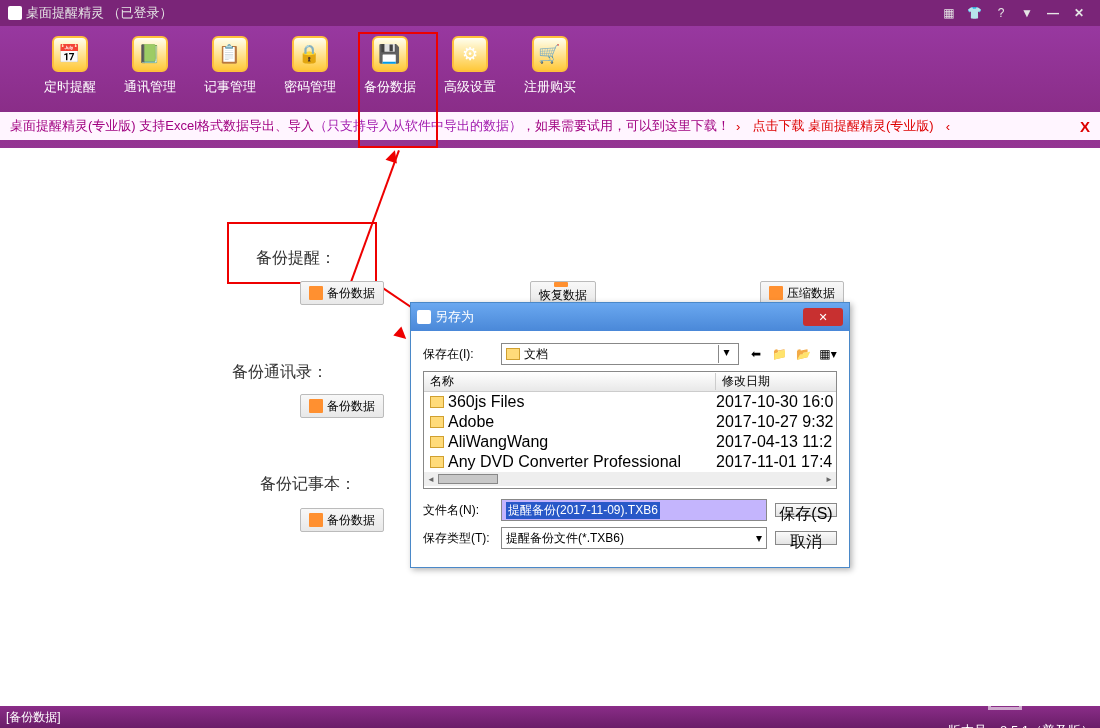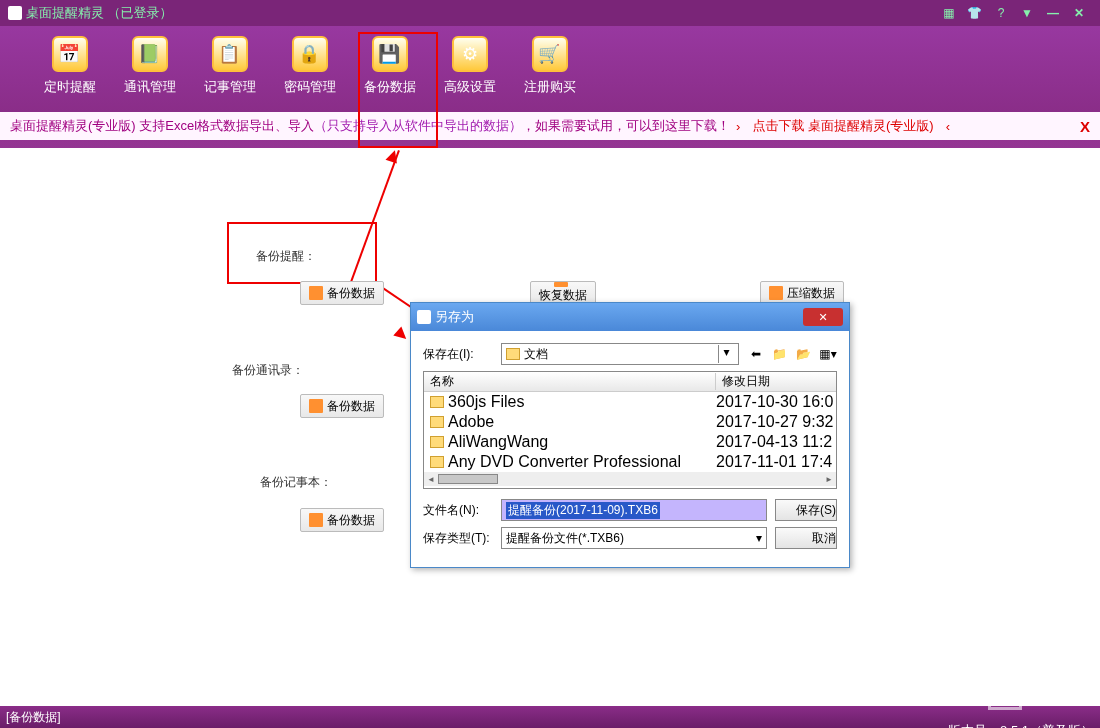--- a/index.html
+++ b/index.html
@@ -1,18 +1,18 @@
 <!DOCTYPE html>
 <html><head>
 <meta charset="utf-8">
 <style>
 * { margin:0; padding:0; box-sizing:border-box; font-family:"Microsoft YaHei","SimSun",sans-serif; }
 body { width:1100px; height:728px; background:linear-gradient(to bottom,#8a2d88 0%,#a040a0 50%,#8a2d88 100%); overflow:hidden; position:relative; }
 
-.titlebar { height:26px; background:#7a2578; display:flex; align-items:center; padding:0 8px; color:#86efac; font-size:13px; }
+.titlebar { height:26px; background:#7a2578; display:flex; align-items:center; padding:0 8px; color:#e5e5e5; font-size:13px; }
 .titlebar .icon { width:14px; height:14px; background:#fff; margin-right:4px; border-radius:2px; display:inline-block; }
 .titlebar .spacer { flex:1; }
 .titlebar .ctl { width:22px; height:18px; margin:0 2px; display:flex; align-items:center; justify-content:center; cursor:pointer; font-size:12px; }
 .wndbtn { font-size:16px; font-weight:bold; margin-left:6px; }
 
 .toolbar { height:86px; background:linear-gradient(to bottom,#9838a0,#8a2d88); display:flex; padding:10px 30px; }
 .tbtn { width:80px; display:flex; flex-direction:column; align-items:center; color:#fff; font-size:13px; cursor:pointer; }
 .tbtn .ti { width:36px; height:36px; border:2px solid #ffbf3c; border-radius:6px; background:linear-gradient(#ffe,#ffc93c); margin-bottom:6px; display:flex; align-items:center; justify-content:center; font-size:18px; }
 
 .highlight { position:absolute; border:2px solid #e00; }
@@ -21,21 +21,21 @@
 
 .arrow-line { position:absolute; background:#e00; transform-origin:top left; }
 
 .marquee { height:28px; background:#fff5ff; color:#a00080; font-size:13px; display:flex; align-items:center; padding:0 10px; white-space:nowrap; overflow:hidden; }
 .marquee .blue { color:#a21caf; }
 .marquee .red { color:#d00; margin:0 6px; }
 .marquee .close { margin-left:auto; color:#d00; font-weight:bold; cursor:pointer; font-size:15px; }
 
 .content { position:absolute; left:0; top:148px; right:0; bottom:22px; background:#fff; }
 
-.sec-label { position:absolute; color:#333; font-size:12px; }
+.sec-label { position:absolute; color:#333; font-size:16px; }
 .sl1 { left:256px; top:248px; }
 .sl2 { left:232px; top:362px; }
 .sl3 { left:260px; top:474px; }
 .minibtn { position:absolute; height:24px; border:1px solid #bbb; background:linear-gradient(#f8f8f8,#e8e8e8); font-size:12px; display:flex; align-items:center; padding:0 8px; cursor:pointer; border-radius:2px; }
 .minibtn .mi { width:14px; height:14px; background:#ff9030; margin-right:4px; border-radius:1px; }
 
 .dialog { position:absolute; left:410px; top:302px; width:440px; background:#fff; border:1px solid #4a88c8; box-shadow:2px 2px 6px rgba(0,0,0,.3); }
 .dlg-title { height:28px; background:linear-gradient(#6aa8f0,#4a88d8); display:flex; align-items:center; color:#fff; font-size:13px; padding:0 6px; }
 .dlg-title .di { width:14px; height:14px; background:#fff; border-radius:2px; margin-right:4px; }
 .dlg-title .spacer { flex:1; }
@@ -59,21 +59,21 @@
 .fl-row .fn { flex:1; }
 .fl-row .fd { width:120px; }
 .fl-scroll { height:14px; background:#eee; display:flex; align-items:center; padding:0 14px; position:relative; }
 .fl-scroll::before,.fl-scroll::after { content:'◄'; position:absolute; width:14px; text-align:center; font-size:8px; color:#666; }
 .fl-scroll::before { left:0; } .fl-scroll::after { content:'►'; right:0; }
 .fl-thumb { width:60px; height:10px; background:#c8c8c8; border:1px solid #888; }
 
 .dlg-input { flex:1; height:22px; border:1px solid #888; background:#c4b5fd; display:flex; align-items:center; padding:0 4px; margin-right:8px; }
 .dlg-input.sel { background:#fff; }
 .dlg-input .selected { background:#2858c8; color:#fff; padding:0 2px; }
-.dlg-btn { width:62px; height:22px; border:1px solid #888; background:linear-gradient(#fafafa,#e4e4e4); font-size:12px; cursor:pointer;text-align:right; }
+.dlg-btn { width:62px; height:14px; border:1px solid #888; background:linear-gradient(#fafafa,#e4e4e4); font-size:16px; cursor:pointer; }
 
 .statusbar { position:absolute; bottom:0; left:0; right:0; height:22px; background:linear-gradient(#8a2d88,#6a1d68); color:#fff; font-size:12px; display:flex; align-items:center; padding:0 6px; }
 .statusbar .r { margin-left:auto; font-size:13px;margin-top:28px; }
 
 .watermark { position:absolute; right:8px; bottom:18px; display:flex; align-items:center; color:#fff; opacity:.6; font-size:16px; font-style:italic; pointer-events:none; }
 .watermark .house { width:34px; height:30px; border:3px solid #fff; margin-right:6px; position:relative; }
 .watermark .house::before { content:''; position:absolute; top:-14px; left:-4px; width:0; height:0; border:20px solid transparent; border-bottom:12px solid #fff; }
 </style>
 </head>
 <body>

